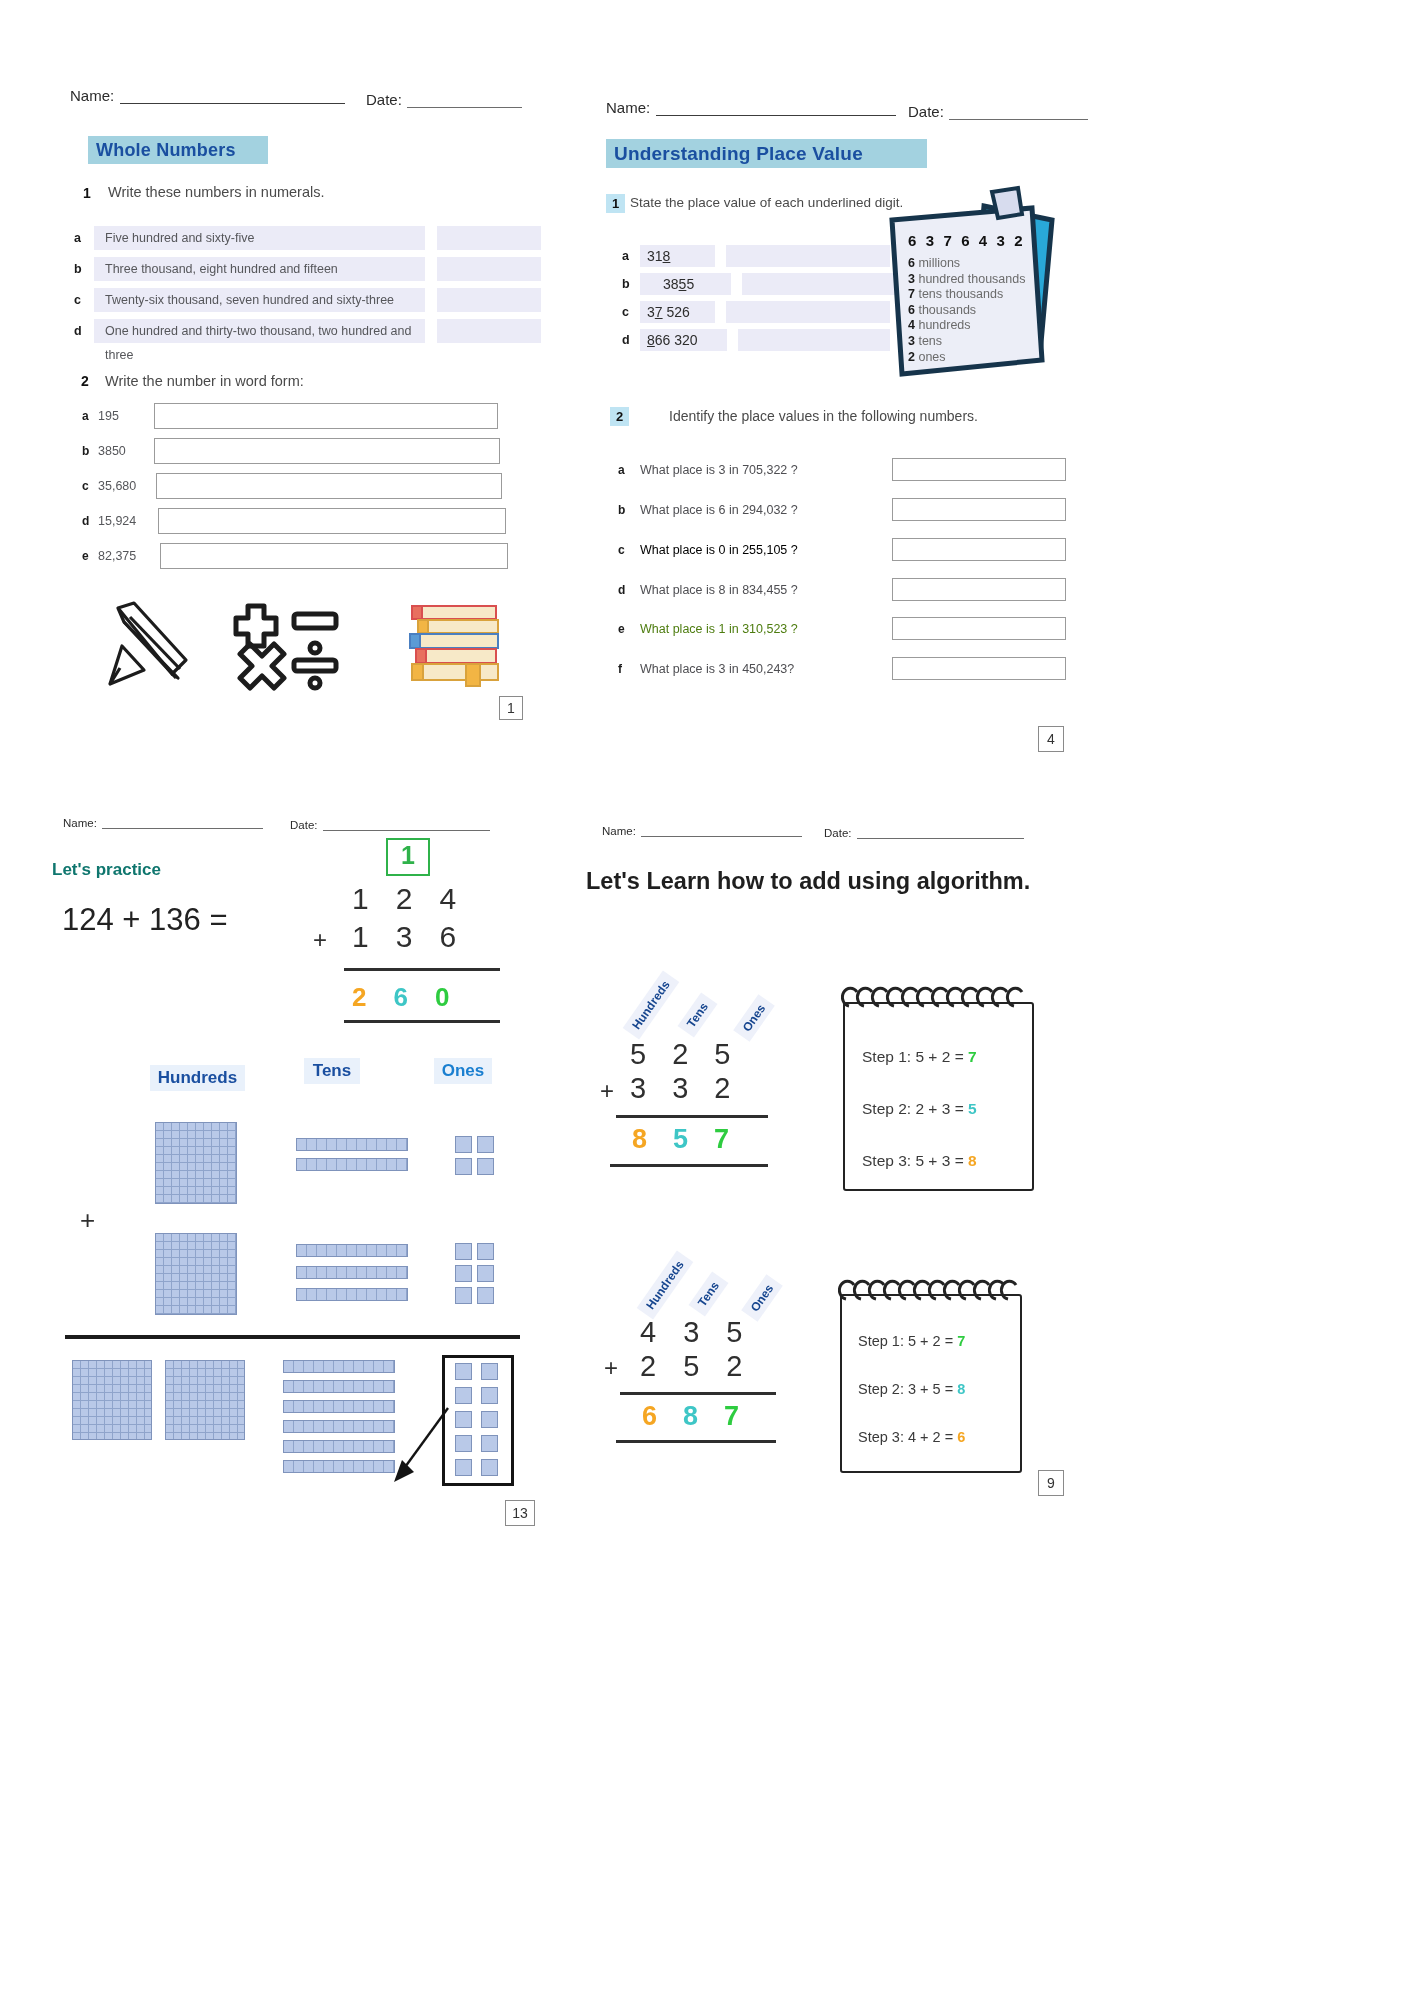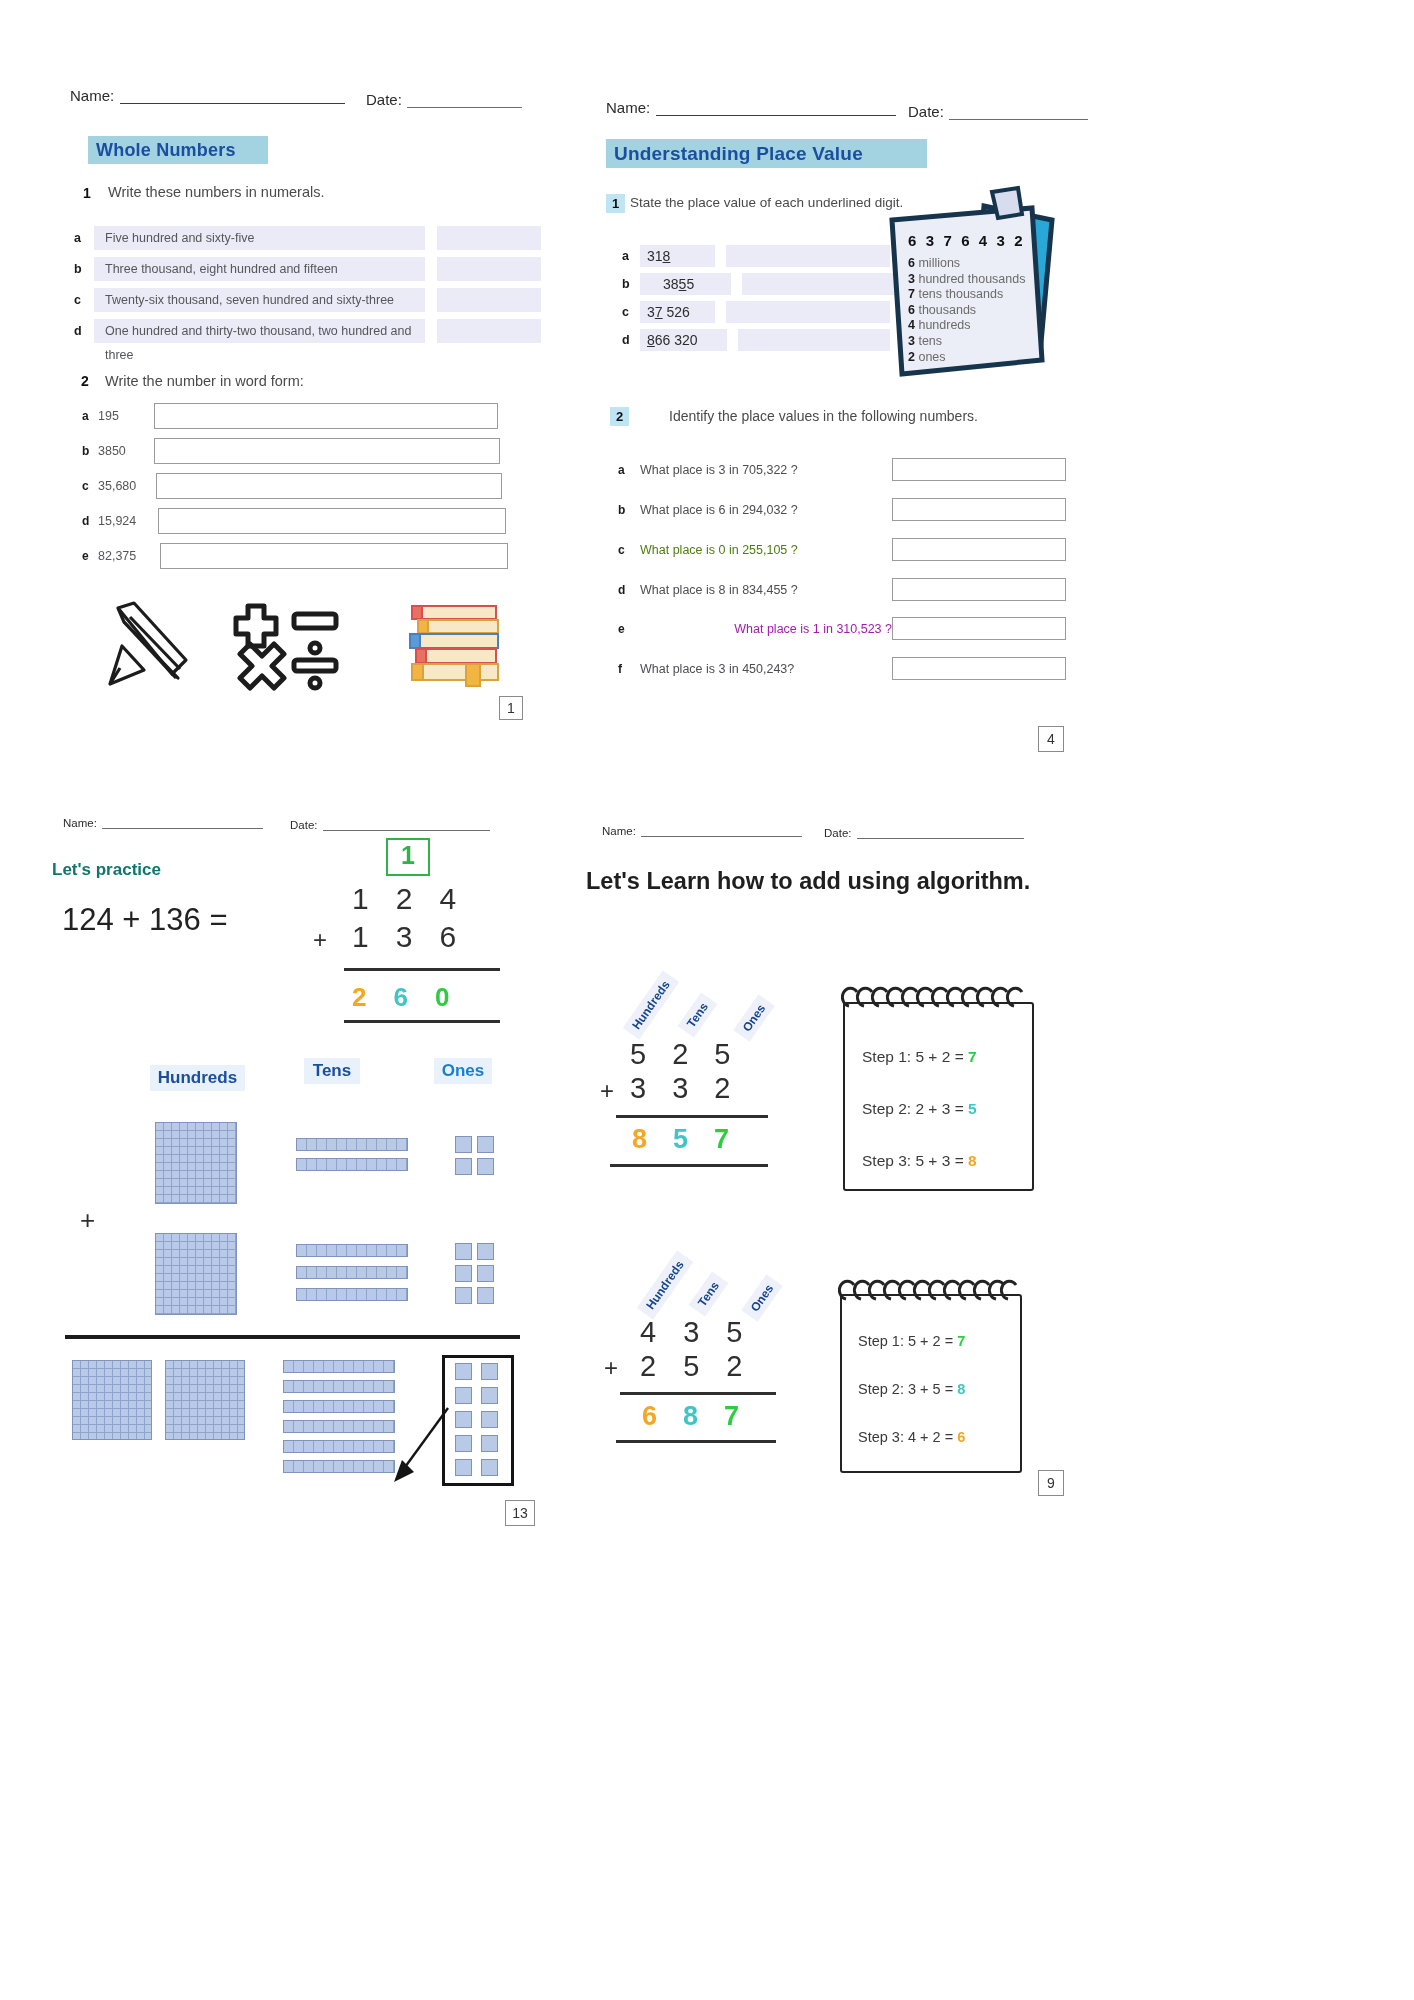--- a/index.html
+++ b/index.html
@@ -259,31 +259,31 @@
     <span style="font-size:12.5px;color:#4e4e52;width:252px;">What place is 3 in 705,322 ?</span>
     <span class="boxline" style="width:172px;height:21px;"></span>
   </div>
   <div style="position:absolute;left:58px;top:498px;display:flex;align-items:center;">
     <span class="itemletter" style="font-size:12px;width:22px;">b</span>
     <span style="font-size:12.5px;color:#4e4e52;width:252px;">What place is 6 in 294,032  ?</span>
     <span class="boxline" style="width:172px;height:21px;"></span>
   </div>
   <div style="position:absolute;left:58px;top:538px;display:flex;align-items:center;">
     <span class="itemletter" style="font-size:12px;width:22px;">c</span>
-    <span style="font-size:12.5px;color:#4d7c0f;width:252px;">What place is 0 in 255,105 ?</span>
+    <span style="font-size:12.5px;color:#000000;width:252px;">What place is 0 in 255,105 ?</span>
     <span class="boxline" style="width:172px;height:21px;"></span>
   </div>
   <div style="position:absolute;left:58px;top:578px;display:flex;align-items:center;">
     <span class="itemletter" style="font-size:12px;width:22px;">d</span>
     <span style="font-size:12.5px;color:#4e4e52;width:252px;">What place is 8 in 834,455 ?</span>
     <span class="boxline" style="width:172px;height:21px;"></span>
   </div>
   <div style="position:absolute;left:58px;top:617px;display:flex;align-items:center;">
     <span class="itemletter" style="font-size:12px;width:22px;">e</span>
-    <span style="font-size:12.5px;color:#a21caf;width:252px;text-align:right;">What place is 1 in 310,523 ?</span>
+    <span style="font-size:12.5px;color:#4d7c0f;width:252px;">What place is 1 in 310,523 ?</span>
     <span class="boxline" style="width:172px;height:21px;"></span>
   </div>
   <div style="position:absolute;left:58px;top:657px;display:flex;align-items:center;">
     <span class="itemletter" style="font-size:12px;width:22px;">f</span>
     <span style="font-size:12.5px;color:#4e4e52;width:252px;">What place is 3 in 450,243?</span>
     <span class="boxline" style="width:172px;height:21px;"></span>
   </div>
 
   <div class="pagebox" style="left:478px;top:726px;width:24px;height:24px;">4</div>
 </div>

